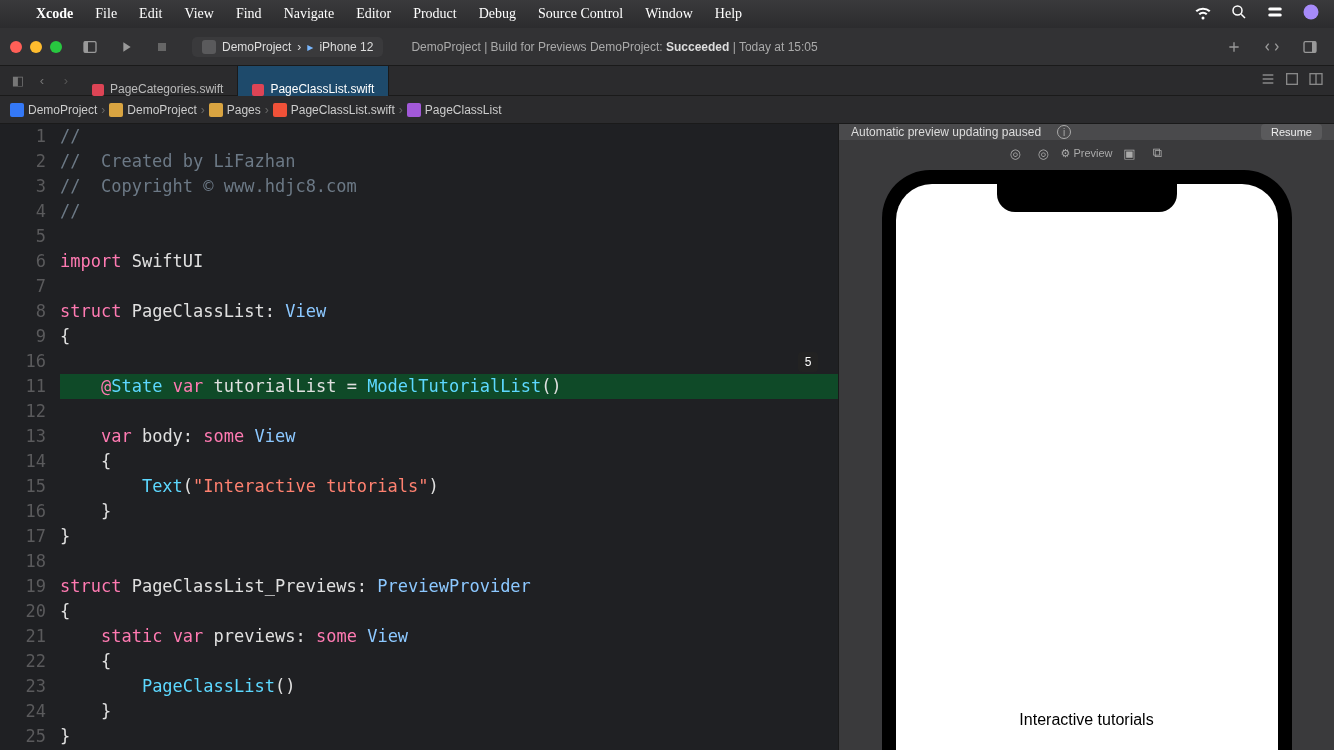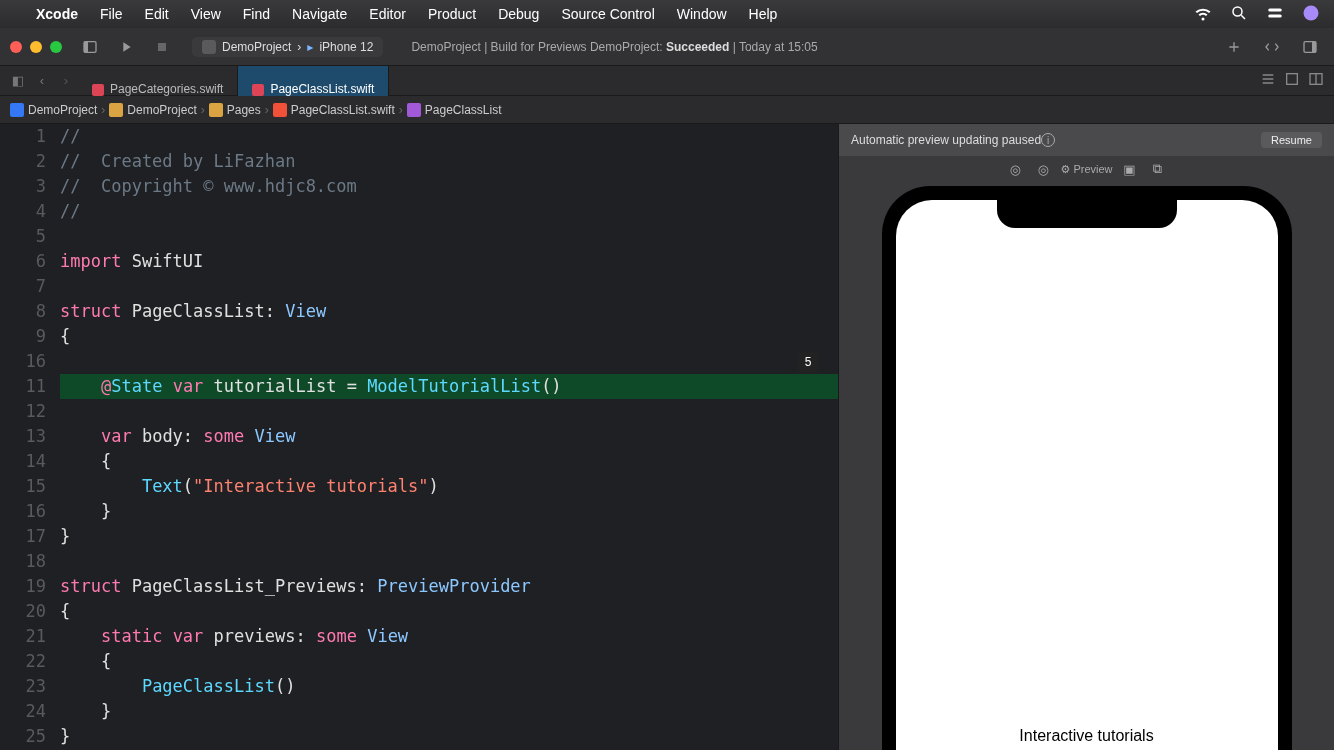--- a/index.html
+++ b/index.html
@@ -15,20 +15,21 @@
 .menubar {
   height: 28px;
   background: linear-gradient(#3a3a3c, #2c2c2e);
   display: flex;
   align-items: center;
   padding: 0 14px;
   color: #fff;
   font-size: 14px;
   font-weight: 500;
   gap: 22px;
+  font-family: Liberation Serif, serif;
 }
 .menubar .apple { font-size: 16px; }
 .menubar .app-name { font-weight: 700; }
 .menubar .right { margin-left: auto; display: flex; gap: 18px; align-items: center; }
 .menubar .right svg { width: 18px; height: 18px; fill: #fff; }
 
 .window { background: #0369a1; }
 .titlebar {
   height: 38px;
   background: #323234;
@@ -138,22 +139,22 @@
 
 .preview-area {
   flex: 1;
   background: #3a3a3c;
   border-left: 1px solid #1a1a1a;
   display: flex; flex-direction: column;
 }
 .preview-banner {
   height: 28px; background: #4a4a4c;
   display: flex; align-items: center;
-  padding: 16px 12px; font-size: 12px; color: #ddd;
-  gap: 0;
+  padding: 0 12px; font-size: 12px; color: #ddd;
+  gap: 16px;
 }
 .preview-banner .info-icon {
   width: 14px; height: 14px; border: 1px solid #aaa; border-radius: 50%;
   display: flex; align-items: center; justify-content: center;
   font-size: 10px; color: #aaa;
 }
 .resume-btn {
   margin-left: auto; background: #5a5a5c;
   padding: 2px 10px; border-radius: 4px;
   font-size: 11px; color: #eee;

